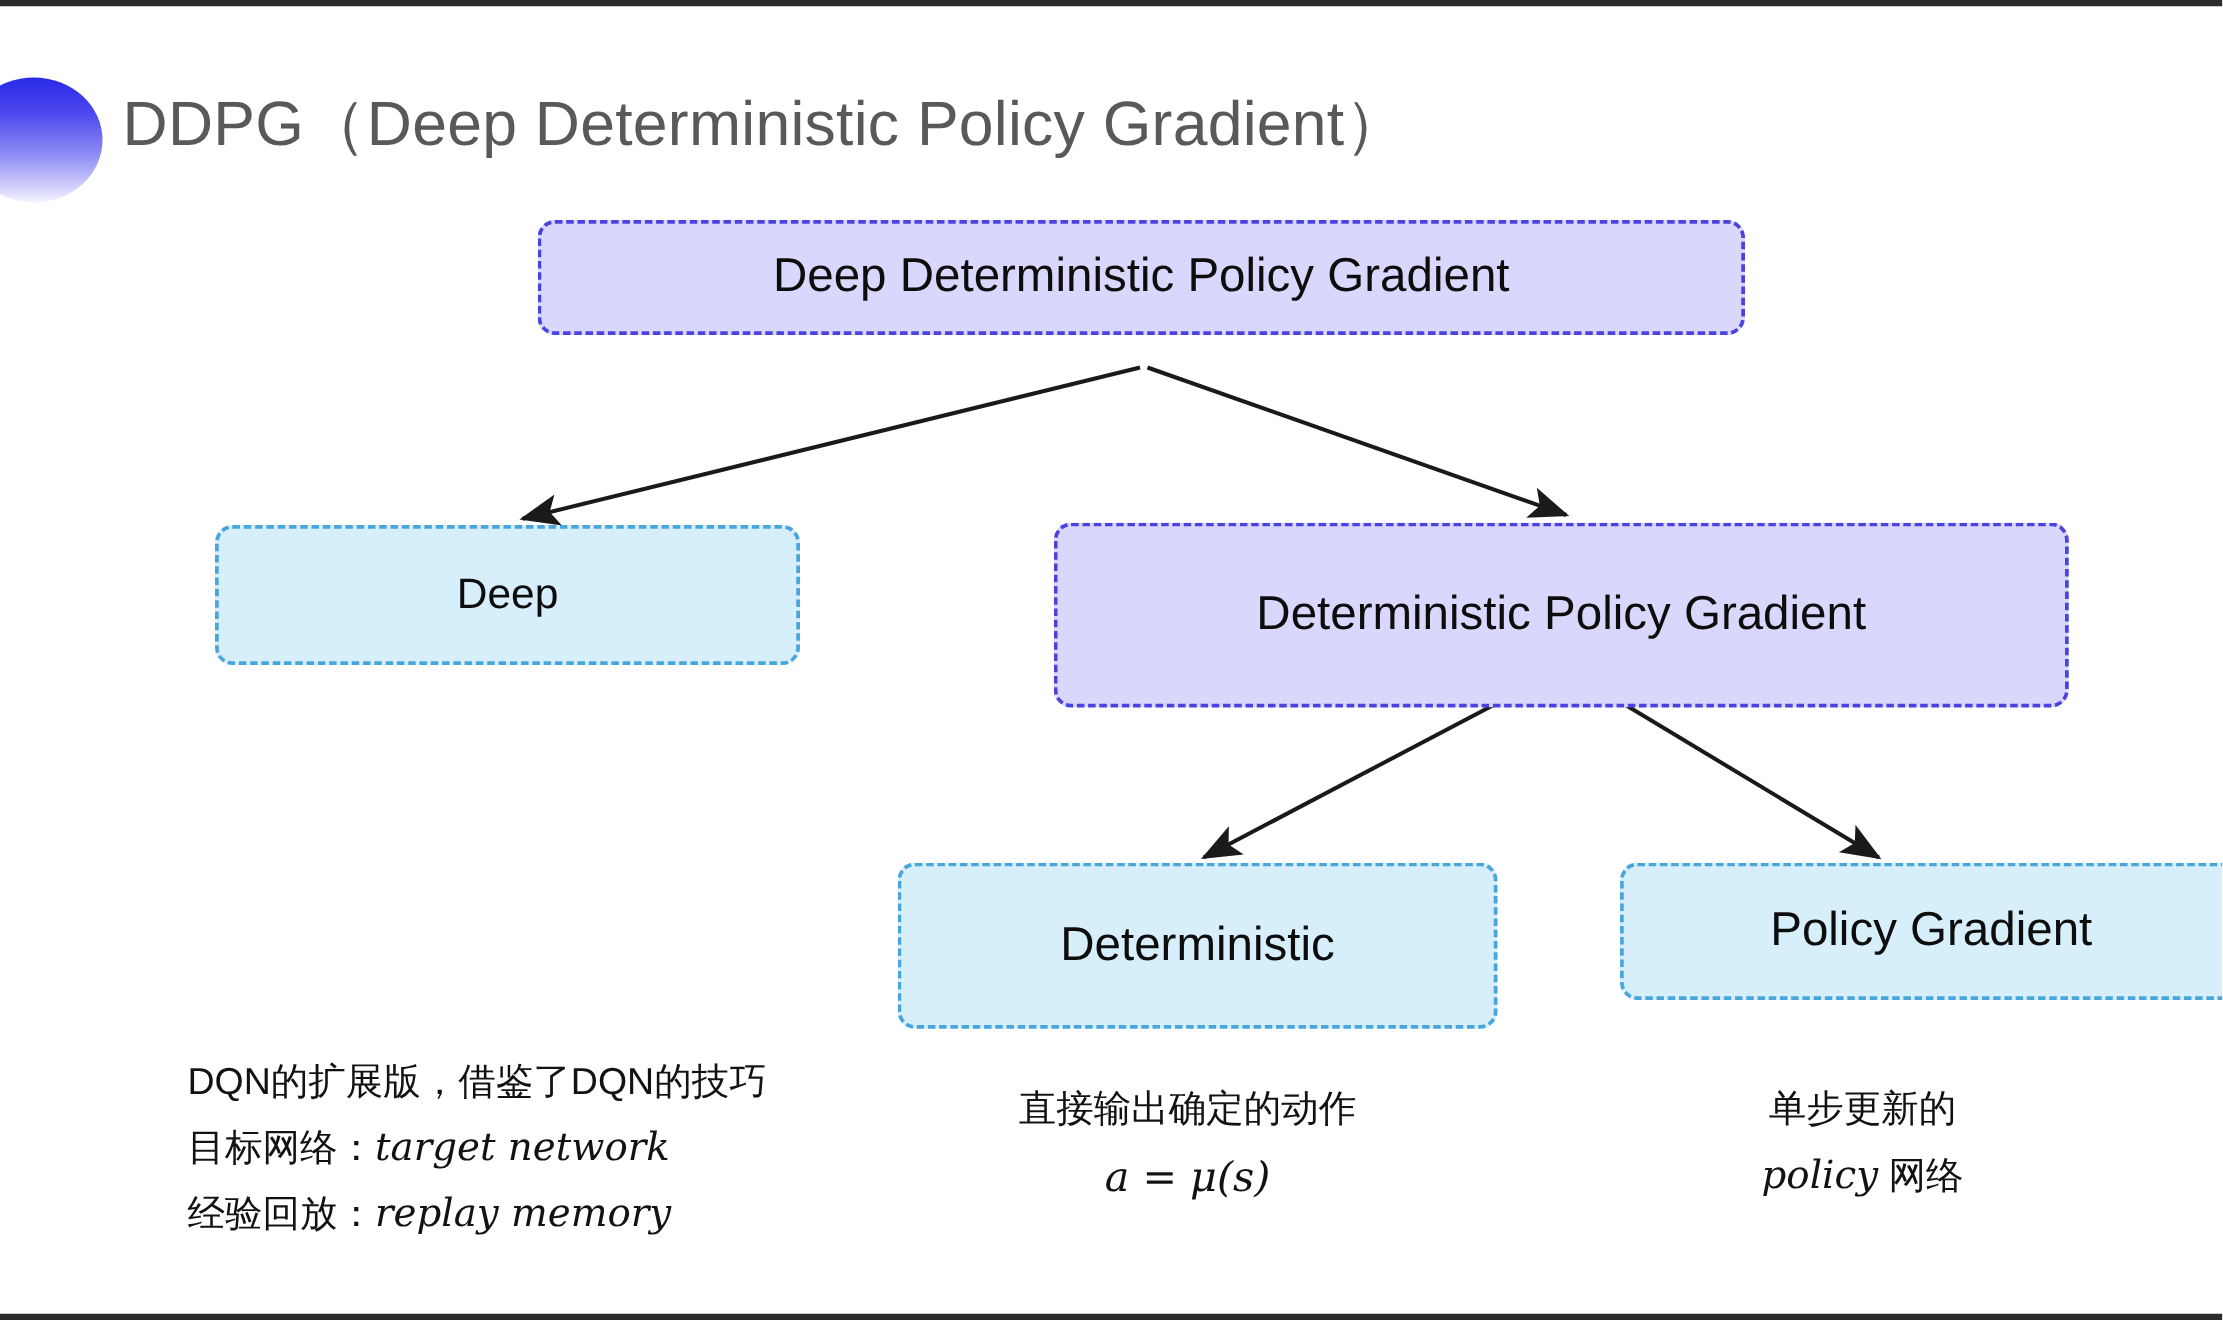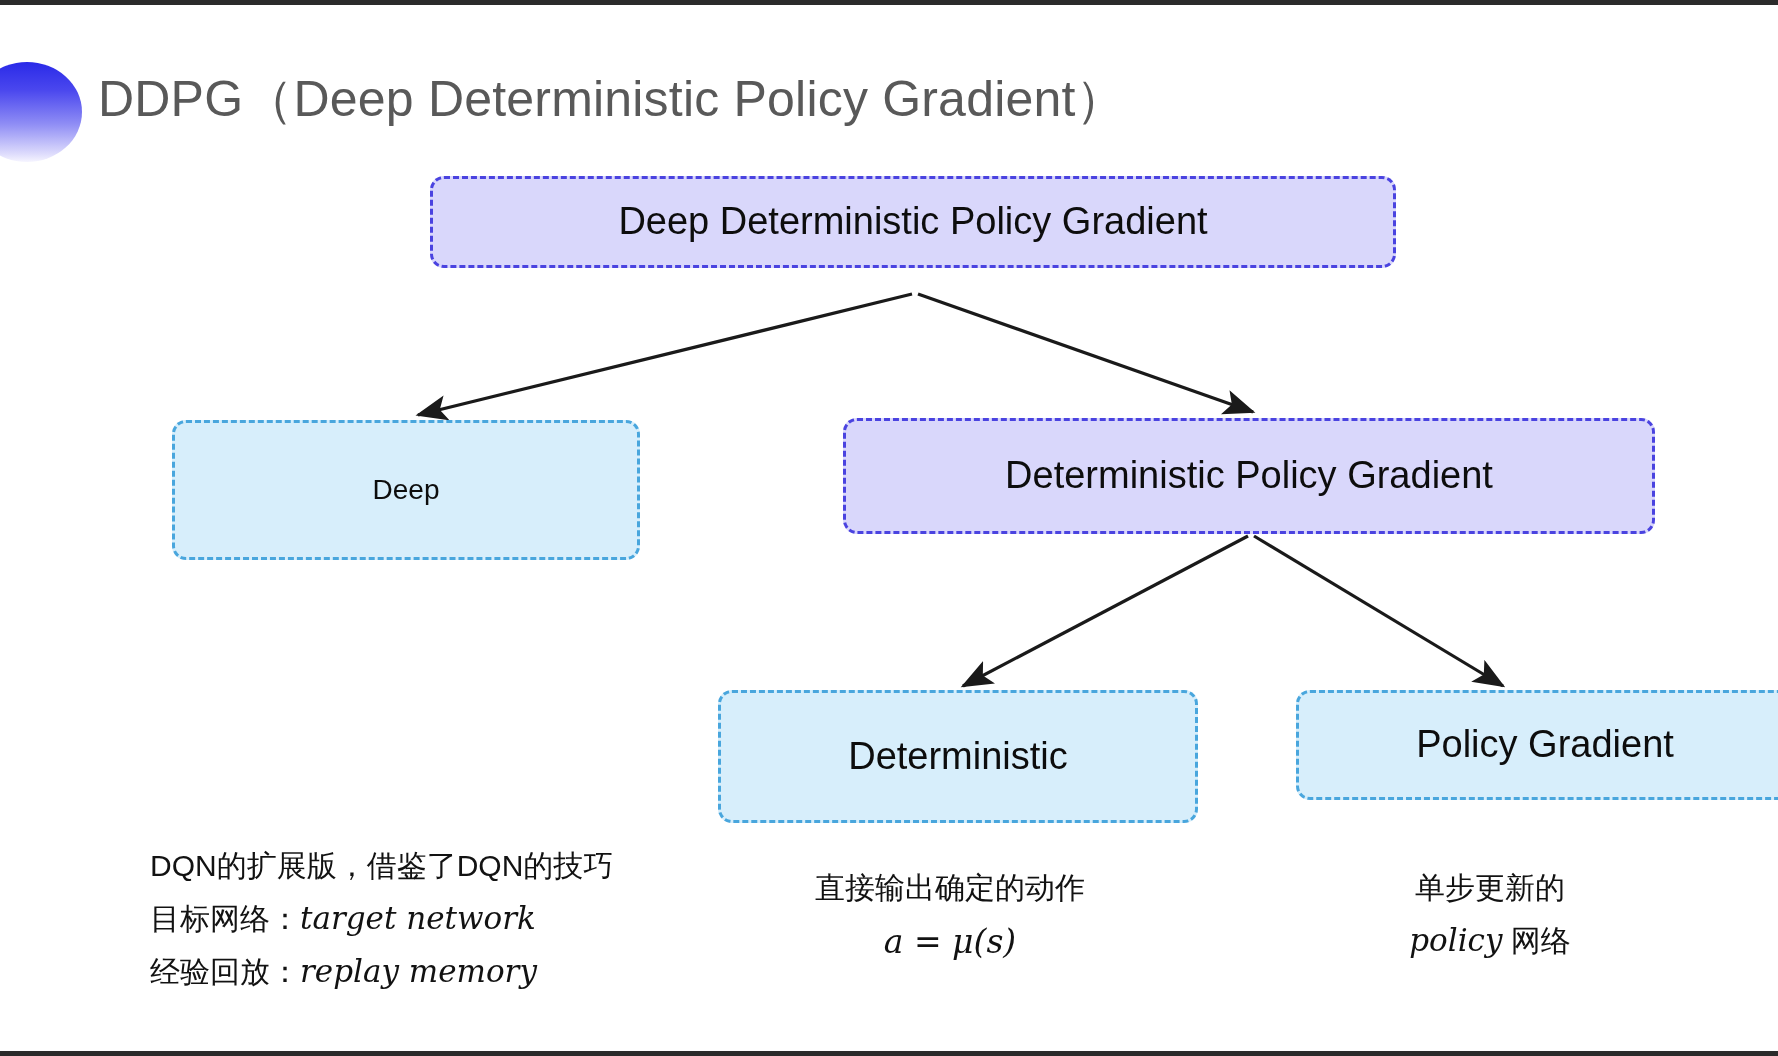--- a/index.html
+++ b/index.html
@@ -75,22 +75,22 @@
   .node.purple {
     background: #d9d7fb;
     border-color: #4a43e0;
   }
   .node.cyan {
     background: #d7eefb;
     border-color: #49a6dd;
   }
 
   #node-root   { left: 430px; top: 176px;  width: 966px; height: 92px; font-size: 38px; }
-  #node-deep   { left: 172px; top: 420px;  width: 468px; height: 140px; font-size: 28px; }
-  #node-dpg    { left: 843px; top: 418px;  width: 812px; height: 116px; font-size: 38px; }
+  #node-deep   { left: 172px; top: 420px;  width: 468px; height: 112px; font-size: 34px; }
+  #node-dpg    { left: 843px; top: 418px;  width: 812px; height: 148px; font-size: 38px; }
   #node-det    { left: 718px; top: 690px;  width: 480px; height: 133px; font-size: 38px; }
   #node-pg     { left: 1296px; top: 690px; width: 498px; height: 110px; font-size: 38px; }
 
   
   #connectors {
     position: absolute;
     left: 0;
     top: 0;
     width: 1778px;
     height: 1056px;

